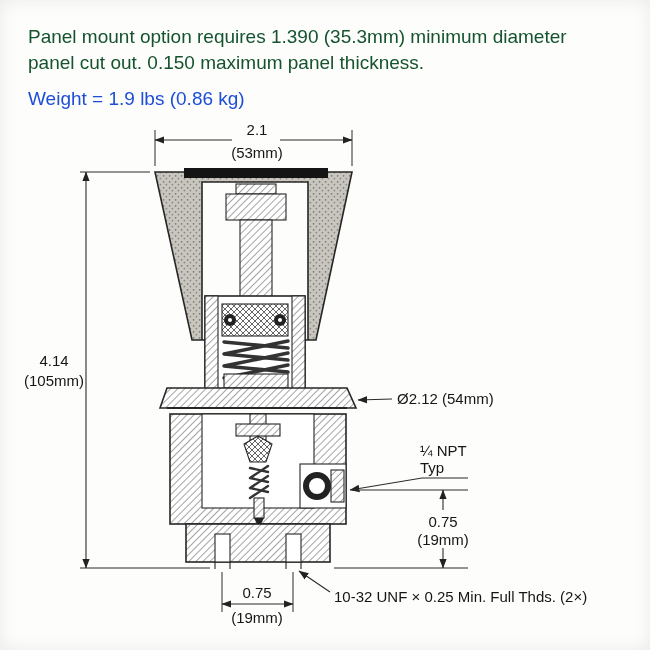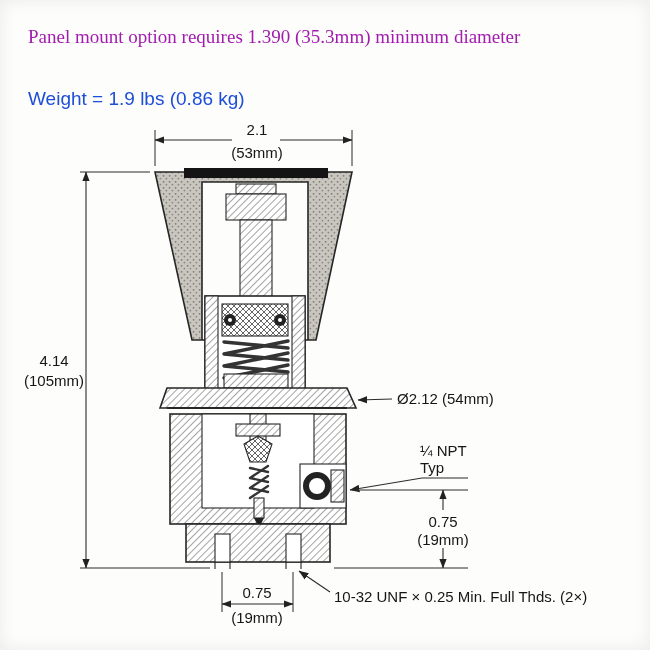--- a/index.html
+++ b/index.html
@@ -8,21 +8,21 @@
     width:650px;height:650px;
     margin:0 auto;
     background:#fdfdfb;
     box-shadow:inset 0 0 18px rgba(0,0,0,0.08);
     font-family:"Liberation Sans", sans-serif;
     color:#1c1c1c;
     overflow:hidden;
   }
   .note{
     position:absolute;left:28px;top:24px;
-    font-size:19px;line-height:1.38;color:#a21caf;font-family:Liberation Serif, serif;
+    font-size:19px;line-height:1.38;color:#14532d;
   }
   .weight{
     position:absolute;left:28px;top:88px;
     font-size:19px;color:#1d4ed8;
   }
   svg{position:absolute;left:0;top:0;}
   .outline{stroke:#262626;stroke-width:1.6;}
   .thin{stroke:#262626;stroke-width:1.1;}
   .dimline{stroke:#2b2b2b;stroke-width:1.1;fill:none;}
   .extline{stroke:#2b2b2b;stroke-width:1;fill:none;}
@@ -30,20 +30,21 @@
   .spring{stroke:#333;stroke-width:3.4;fill:none;stroke-linecap:round;}
   .spring-small{stroke:#333;stroke-width:2.4;fill:none;stroke-linecap:round;}
 </style>
 </head>
 <body>
 
 <div class="page">
 
   <div class="note">
     <div>Panel mount option requires 1.390 (35.3mm) minimum diameter</div>
+    <div>panel cut out. 0.150 maximum panel thickness.</div>
   </div>
   <div class="weight">Weight = 1.9 lbs (0.86 kg)</div>
 
   <svg width="650" height="650" viewBox="0 0 650 650">
     <defs>
       <pattern id="hatch" width="5" height="5" patternUnits="userSpaceOnUse" patternTransform="rotate(45)">
         <rect width="5" height="5" fill="#ffffff"></rect>
         <line x1="0" y1="0" x2="0" y2="5" stroke="#4a4a4a" stroke-width="1"></line>
       </pattern>
       <pattern id="xhatch" width="6" height="6" patternUnits="userSpaceOnUse">

